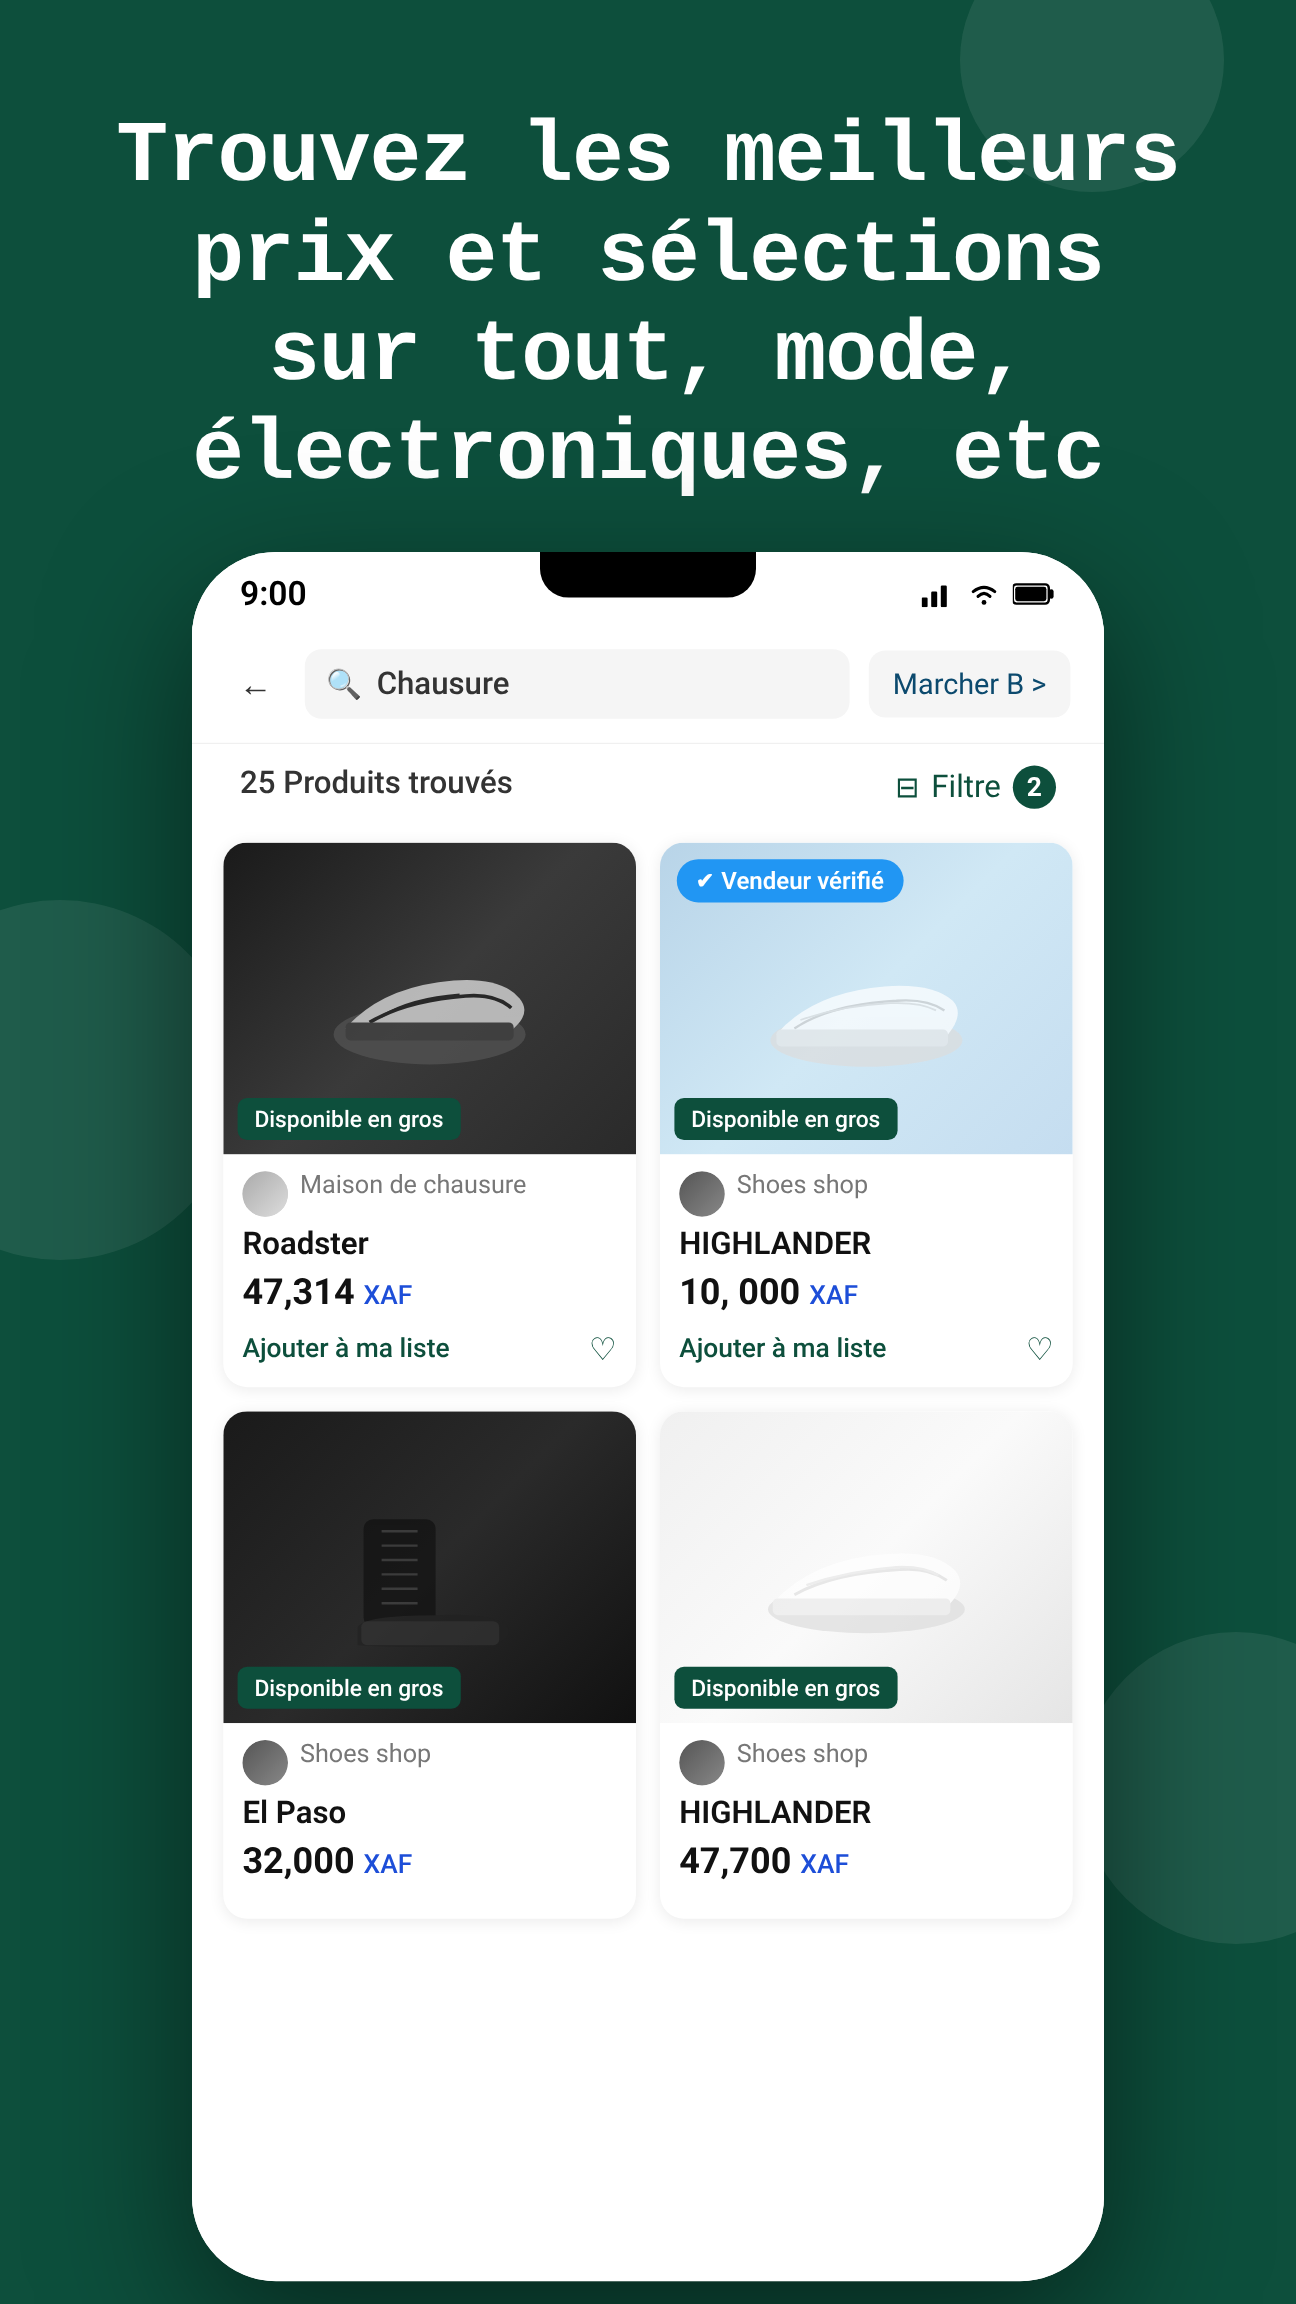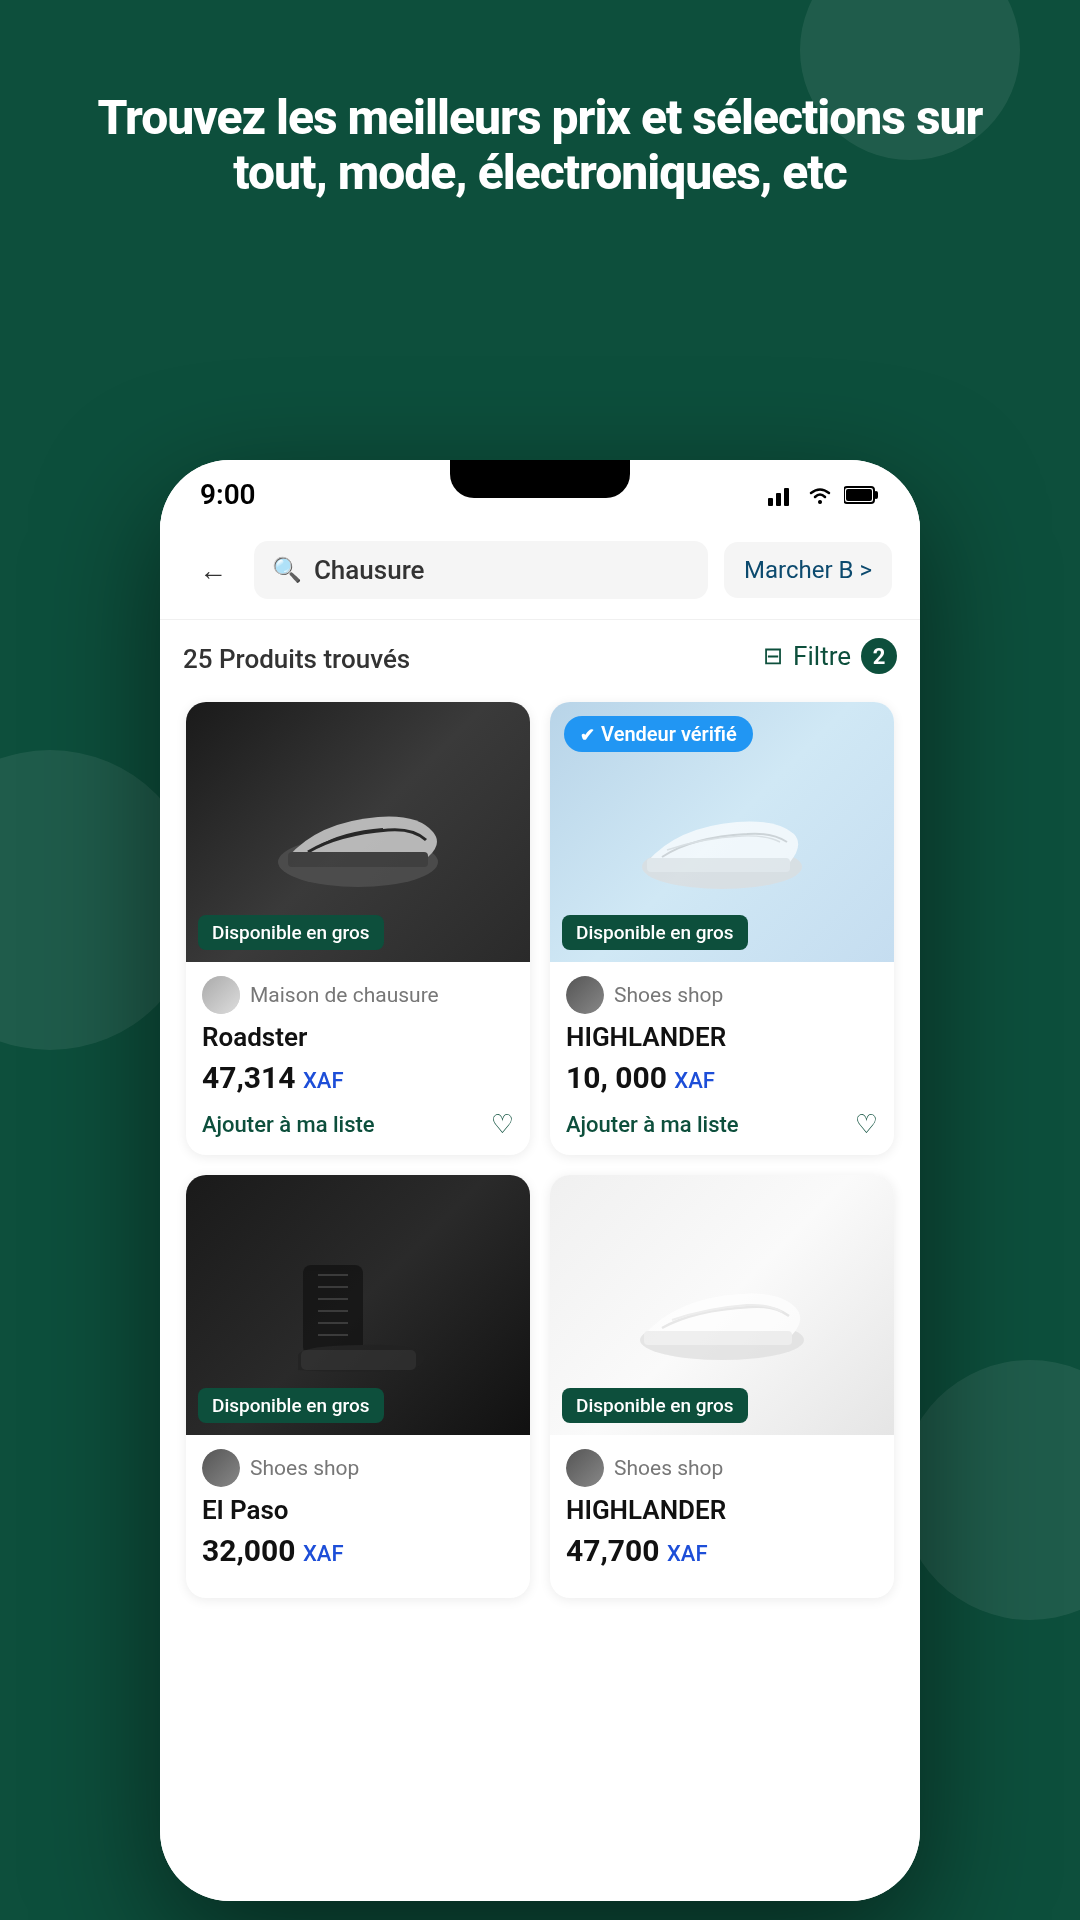--- a/index.html
+++ b/index.html
@@ -35,24 +35,25 @@
 
     
     .hero {
       padding: 90px 80px 60px 80px;
       text-align: center;
       position: relative;
       z-index: 1;
     }
     .hero-title {
       color: #ffffff;
-      font-size: 48px;
+      font-size: 72px;
       font-weight: 800;
       line-height: 1.15;
       letter-spacing: -1px;
+      font-family: Liberation Mono, monospace;
     }
 
     
     .phone-wrapper {
       position: absolute;
       top: 460px;
       left: 50%;
       transform: translateX(-50%);
       width: 760px;
       z-index: 2;
@@ -147,22 +148,22 @@
       font-size: 24px;
       color: #0c4a6e;
       white-space: nowrap;
       cursor: pointer;
     }
 
     
     .results-bar {
       display: flex;
       justify-content: space-between;
-      align-items: flex-end;
-      padding: 18px 23px;
+      align-items: flex-start;
+      padding: 18px 40px;
       background: #fff;
     }
     .results-count {
       font-size: 26px;
       color: #333;
       font-weight: 500;
     }
     .filter-btn {
       display: flex;
       align-items: center;
@@ -256,21 +257,20 @@
       font-size: 19px;
       font-weight: 500;
     }
 
     .product-info {
       padding: 14px 16px 16px;
     }
 
     .seller-row {
       display: flex;
-      align-items: center;
       gap: 10px;
       margin-bottom: 8px;
     }
     .seller-avatar {
       width: 38px; height: 38px;
       border-radius: 50%;
       background: #ccc;
       overflow: hidden;
       flex-shrink: 0;
     }

